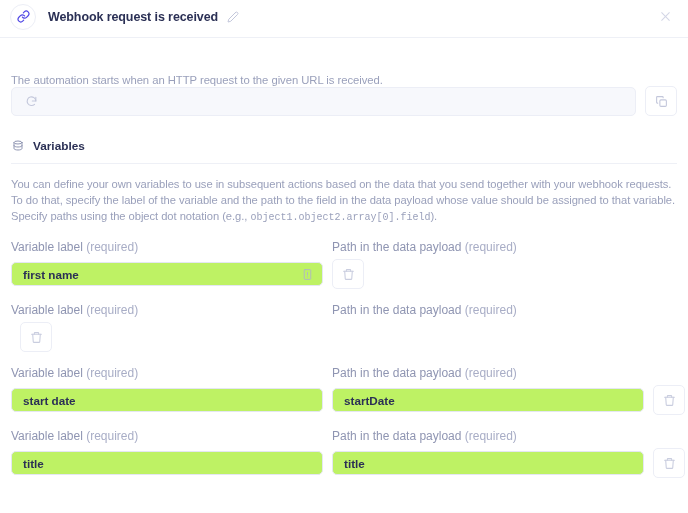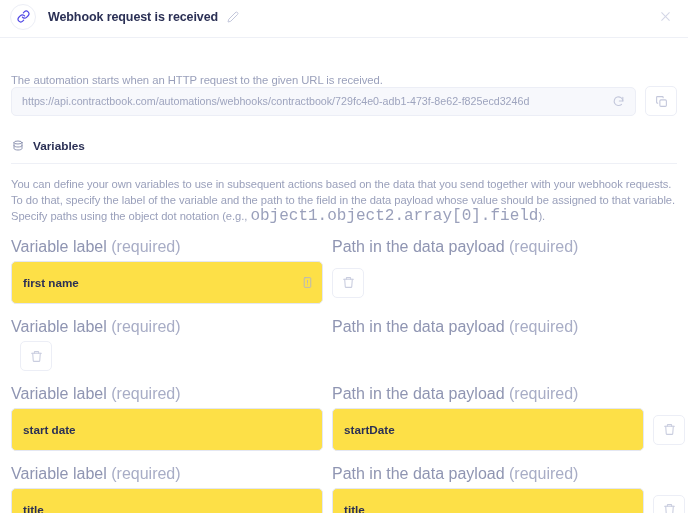--- a/index.html
+++ b/index.html
@@ -144,48 +144,48 @@
   }
   .para {
     font-size: 11.2px;
     color: #9aa0bb;
     line-height: 16px;
     margin-top: 12px;
     letter-spacing: -0.05px;
   }
   .para code {
     font-family: "Liberation Mono", monospace;
-    font-size: 16px;
+    font-size: 10px;
     color: #9aa0bb;
     letter-spacing: 0;
   }
 
   
   .var-row { margin-top: 14px; }
   .var-labels {
     display: flex;
   }
   .var-label {
-    font-size: 16px;
+    font-size: 12px;
     color: #8f95b2;
     margin-bottom: 5px;
   }
   .var-label .req { color: #a8adc6; }
   .col-a { width: 312px; flex: 0 0 auto; }
   .col-b { width: 312px; flex: 0 0 auto; margin-left: 9px; }
   .col-c { width: 32px; flex: 0 0 auto; margin-left: 9px; }
   .var-inputs {
     display: flex;
     align-items: center;
   }
   .txt-input {
-    height: 43px;
+    height: 24px;
     border: 1px solid #e4e7f2;
     border-radius: 5px;
-    background: #fde047;
+    background: #bef264;
     display: flex;
     align-items: center;
     padding: 0 7px 0 11px;
   }
   .txt-input .val {
     flex: 1 1 auto;
     font-size: 11.7px;
     color: #2b3055;
     font-weight: bold;
     white-space: nowrap;
@@ -236,21 +236,20 @@
     </svg>
   </div>
 </div>
 
 <div class="content">
 
   <div class="desc">The automation starts when an HTTP request to the given URL is received.</div>
 
   <div class="url-row">
     <div class="url-field">
-      <div class="url-text">https://api.contractbook.com/automations/webhooks/contractbook/729fc4e0-adb1-473f-8e62-f825ecd3246d</div>
       <div class="icon-btn-inline">
         <svg width="13" height="13" viewBox="0 0 24 24" fill="none" stroke="#c3c7db" stroke-width="2" stroke-linecap="round" stroke-linejoin="round">
           <path d="M20 11a8 8 0 1 0-2.3 6.1"></path>
           <polyline points="20 4 20 11 13.5 11"></polyline>
         </svg>
       </div>
     </div>
     <div class="copy-btn">
       <svg width="13" height="13" viewBox="0 0 24 24" fill="none" stroke="#c3c7db" stroke-width="2" stroke-linecap="round" stroke-linejoin="round">
         <rect x="9" y="9" width="12" height="12" rx="2"></rect>

